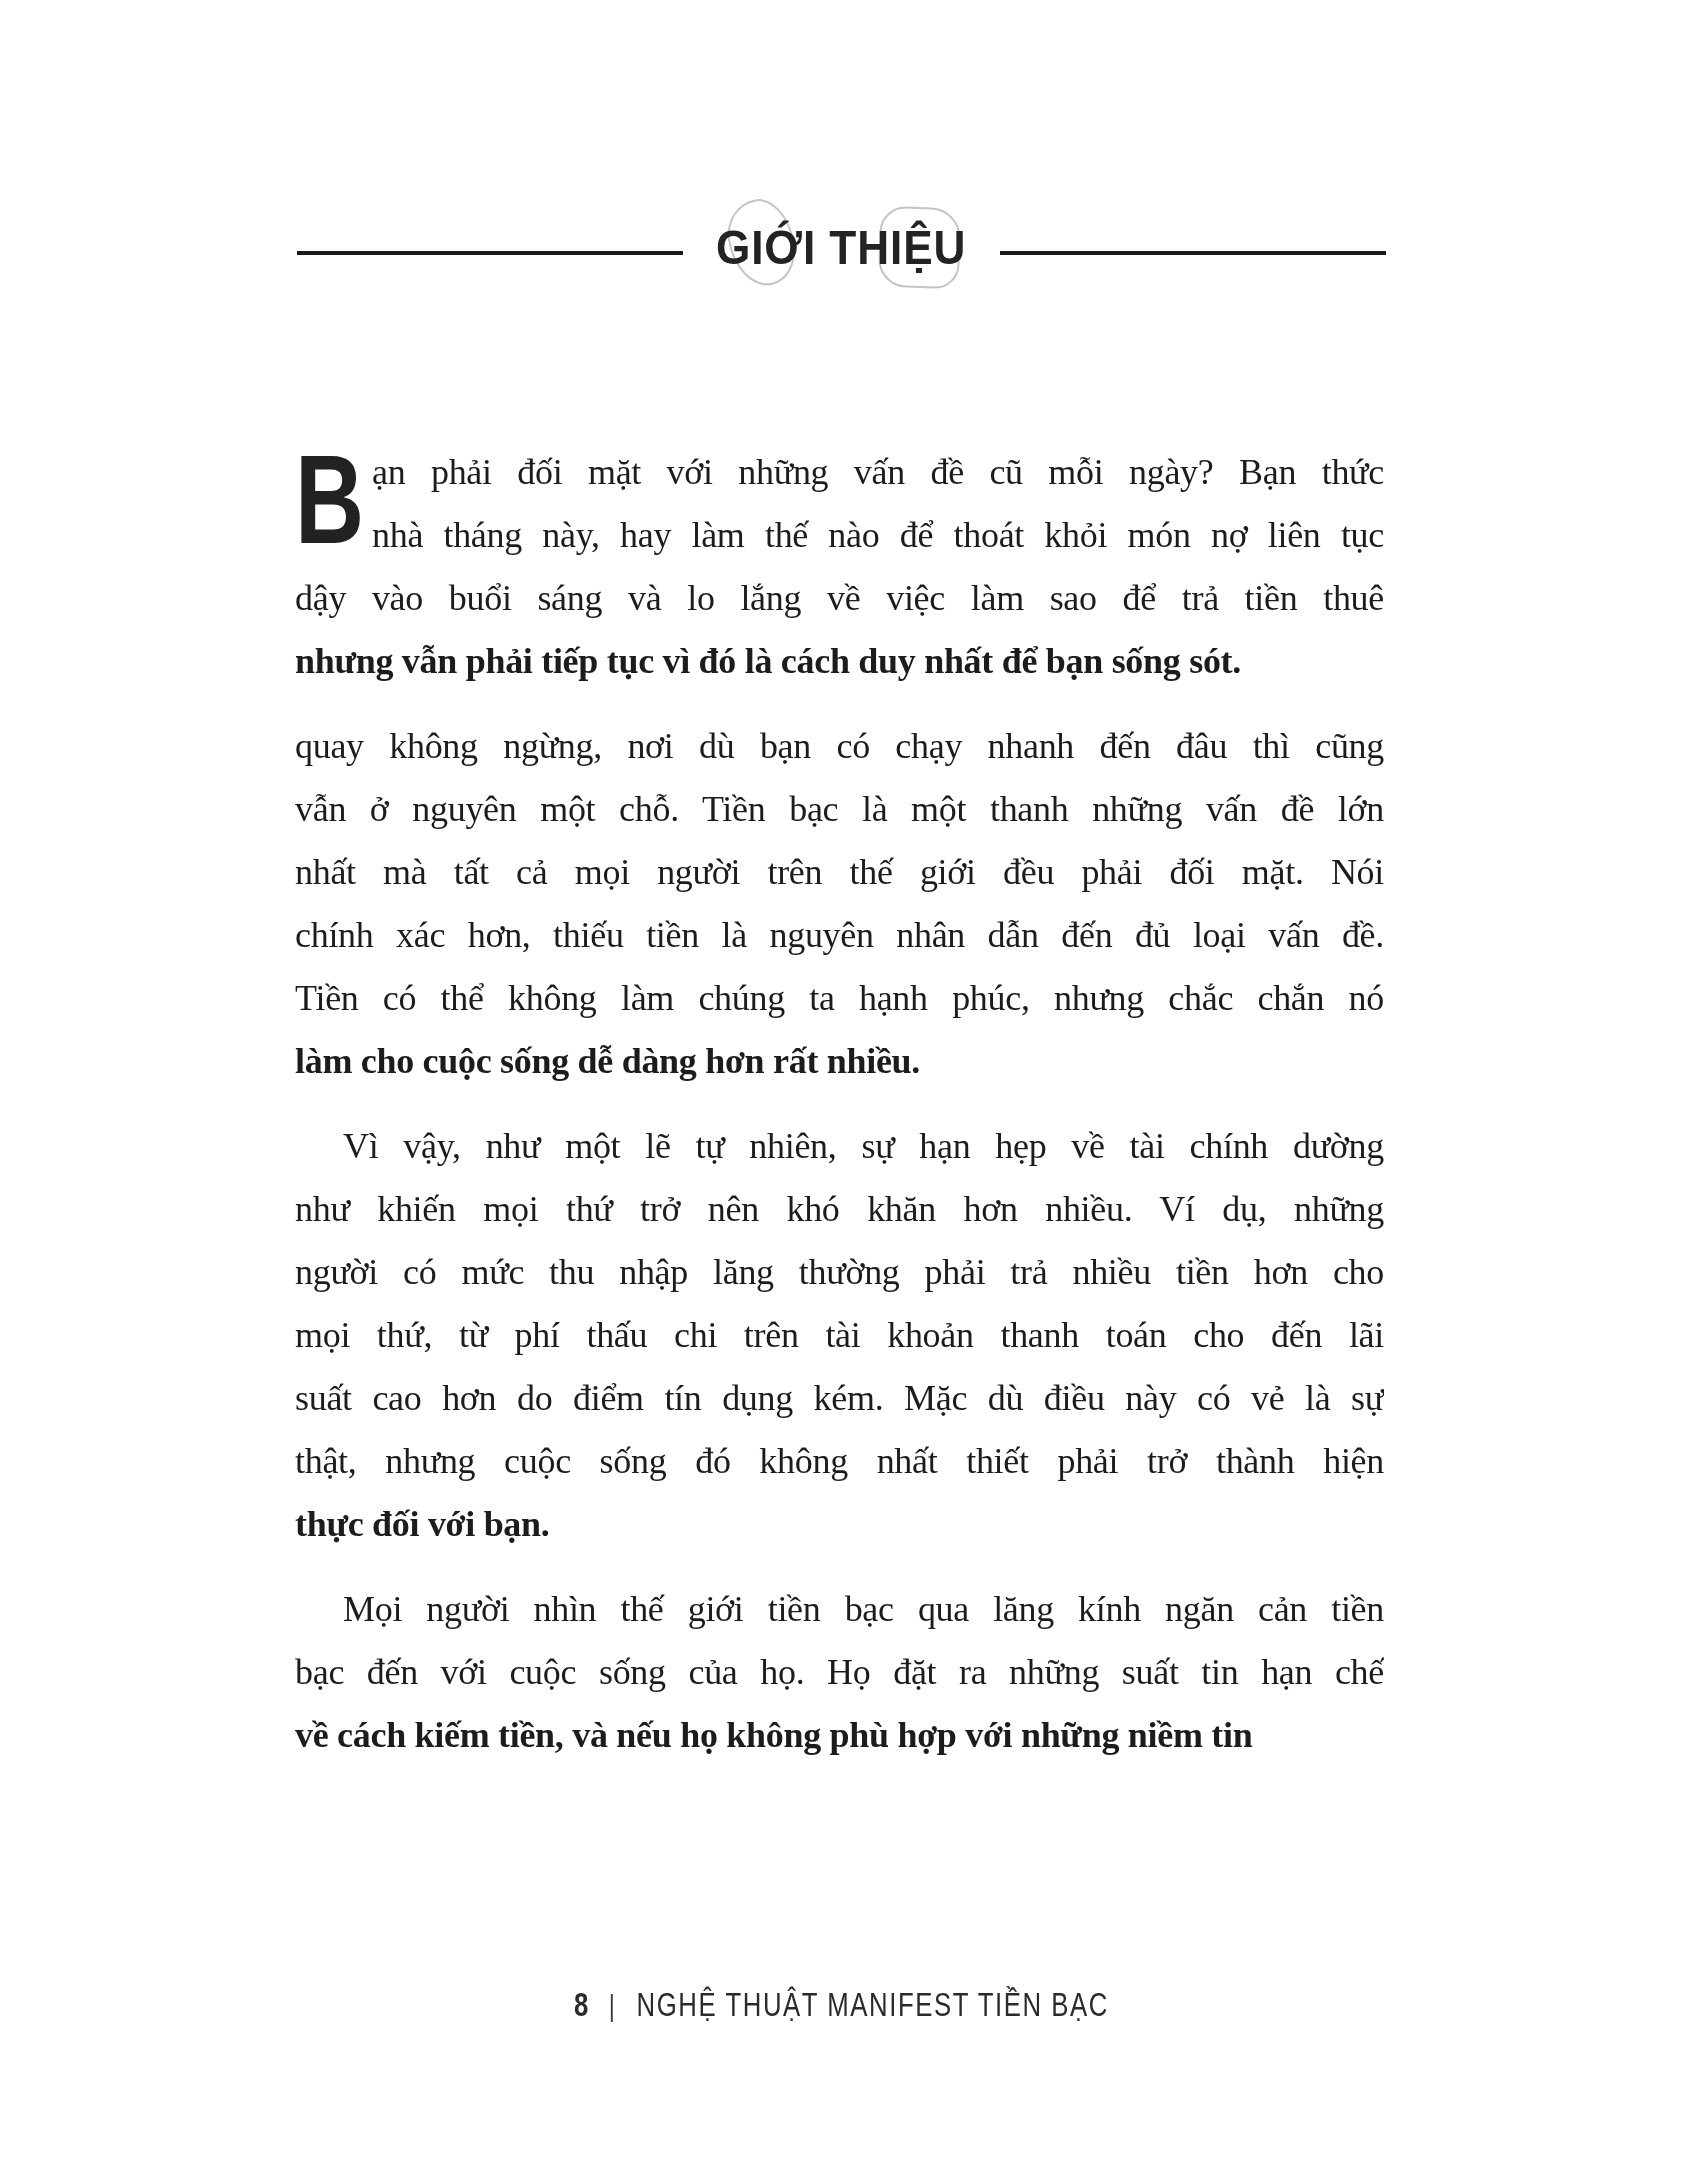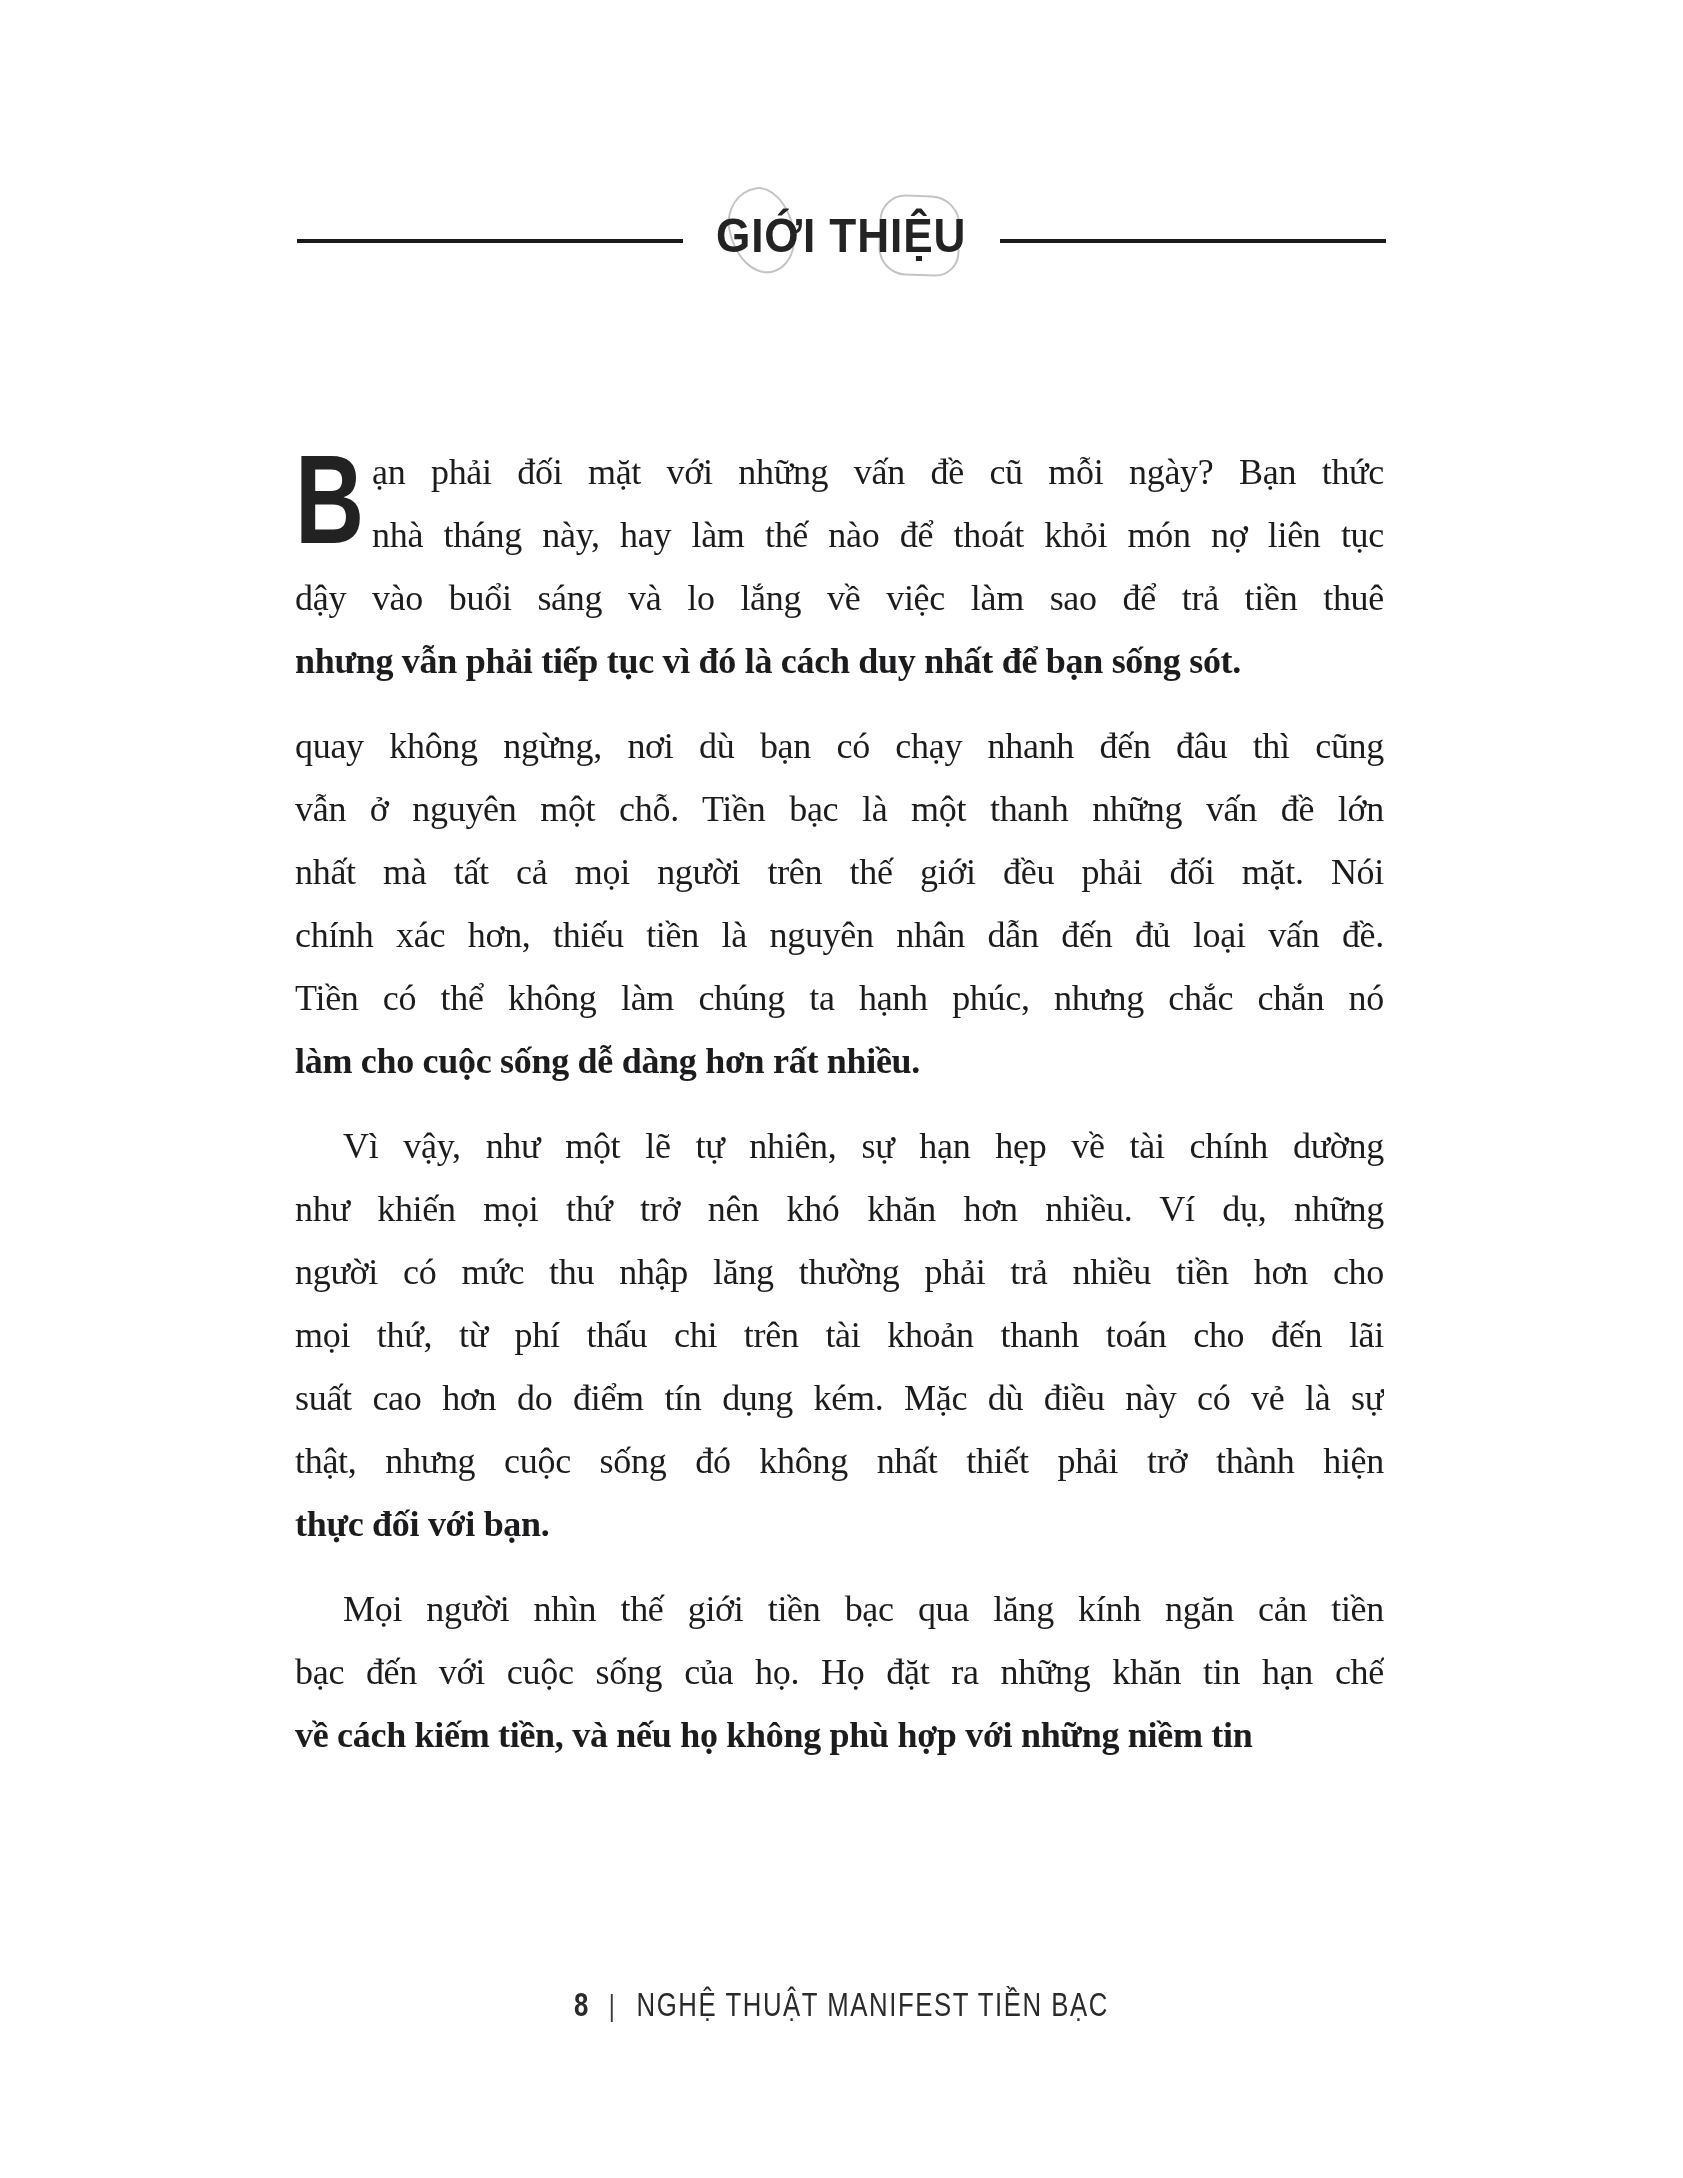--- a/index.html
+++ b/index.html
@@ -10,21 +10,21 @@
     background: #ffffff;
     overflow: hidden;
     font-family: "Liberation Serif", serif;
     color: #1c1c1e;
   }
 
   
   .chapter-header {
     position: absolute;
     left: 297px;
-    top: 196px;
+    top: 208px;
     width: 1089px;
     height: 89px;
     display: flex;
     align-items: center;
     gap: 20px;
   }
   .header-rule {
     flex: 1;
     height: 4px;
     background: #1a1a1a;
@@ -157,21 +157,21 @@
         <div class="tline first">Vì vậy, như một lẽ tự nhiên, sự hạn hẹp về tài chính dường</div>
         <div class="tline">như khiến mọi thứ trở nên khó khăn hơn nhiều. Ví dụ, những</div>
         <div class="tline">người có mức thu nhập lăng thường phải trả nhiều tiền hơn cho</div>
         <div class="tline">mọi thứ, từ phí thấu chi trên tài khoản thanh toán cho đến lãi</div>
         <div class="tline">suất cao hơn do điểm tín dụng kém. Mặc dù điều này có vẻ là sự</div>
         <div class="tline">thật, nhưng cuộc sống đó không nhất thiết phải trở thành hiện</div>
         <div class="tline last">thực đối với bạn.</div>
       </div>
       <div class="para indent">
         <div class="tline first">Mọi người nhìn thế giới tiền bạc qua lăng kính ngăn cản tiền</div>
-        <div class="tline">bạc đến với cuộc sống của họ. Họ đặt ra những khăn tin hạn chế</div>
+        <div class="tline">bạc đến với cuộc sống của họ. Họ đặt ra những suất tin hạn chế</div>
         <div class="tline last">về cách kiếm tiền, và nếu họ không phù hợp với những niềm tin</div>
       </div>
     </div>
 
   <div class="page-footer">
     <span class="page-number">8</span>
     <span class="footer-separator">|</span>
     <span class="book-title">NGHỆ THUẬT MANIFEST TIỀN BẠC</span>
   </div>
 

